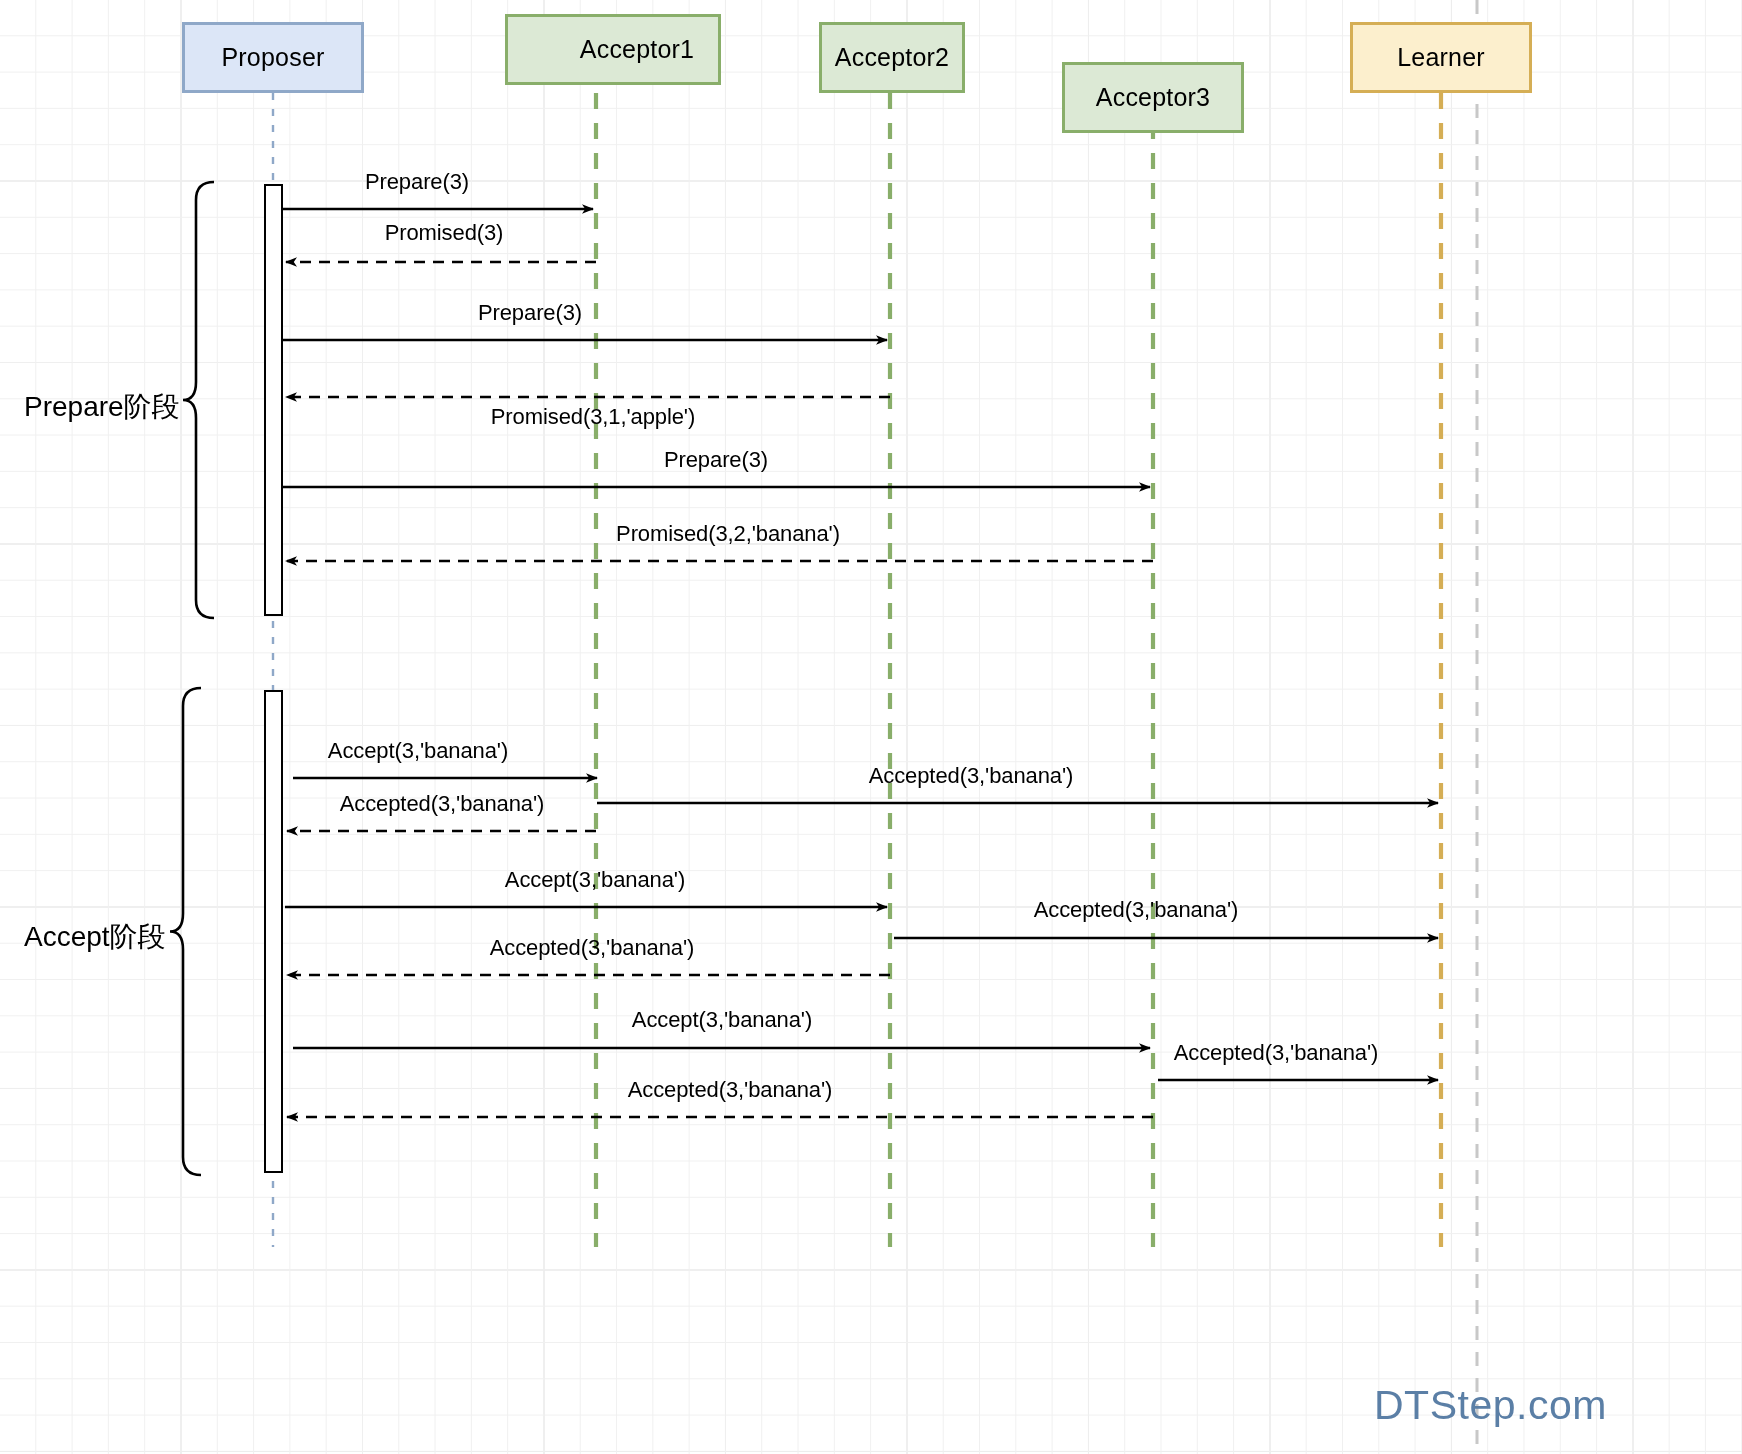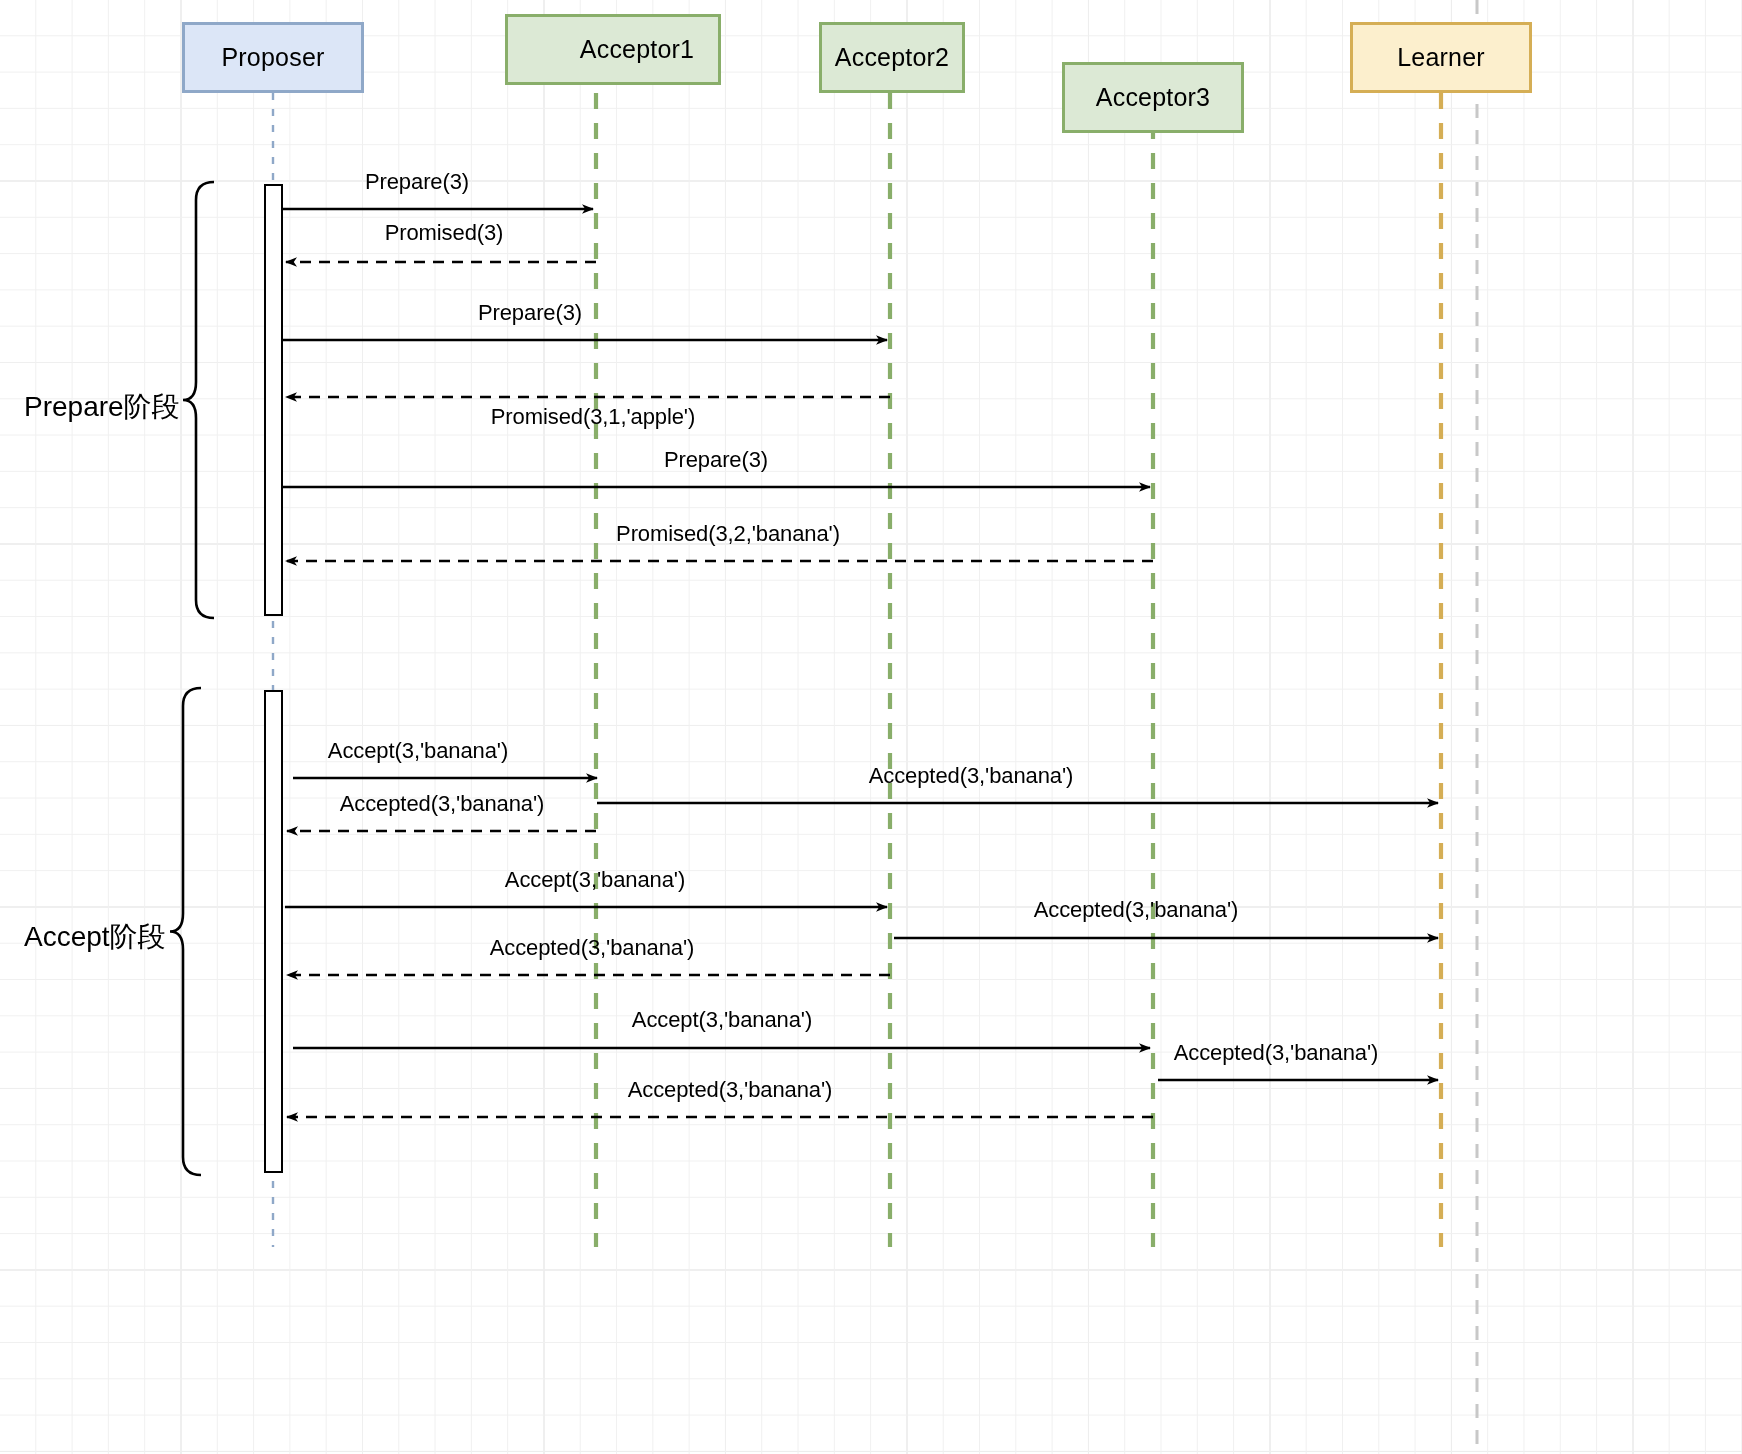--- a/index.html
+++ b/index.html
@@ -156,14 +156,15 @@
       <div class="msg-label" style="left: 592px; top: 935px;">Accepted(3,'banana')</div>
       <div class="msg-label" style="left: 722px; top: 1007px;">Accept(3,'banana')</div>
       <div class="msg-label" style="left: 1276px; top: 1040px;">Accepted(3,'banana')</div>
       <div class="msg-label" style="left: 730px; top: 1077px;">Accepted(3,'banana')</div>
     </div>
   <div id="phases-layer">
       <div class="phase-label" style="left: 24px; top: 388px;">Prepare阶段</div>
       <div class="phase-label" style="left: 24px; top: 918px;">Accept阶段</div>
     </div>
 
+  <div class="watermark" style="left:1374px; top:1382px;">DTStep.com</div>
 
 </div>
 
 </body></html>

